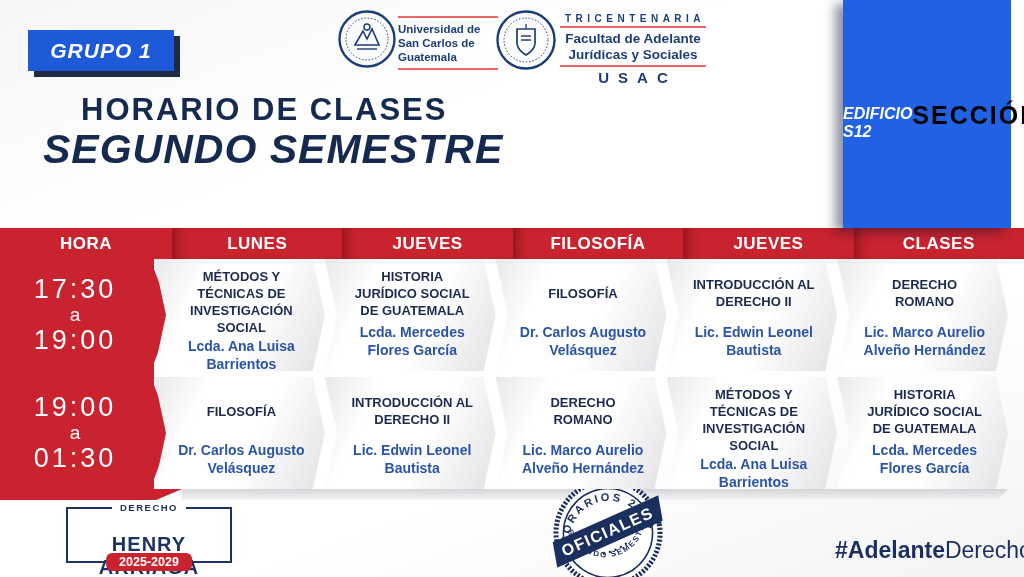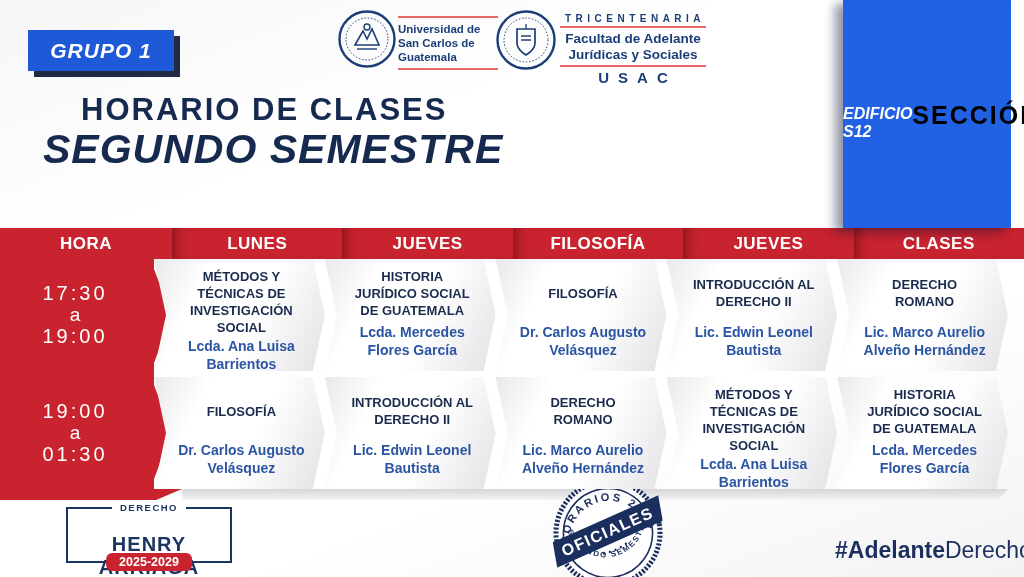--- a/index.html
+++ b/index.html
@@ -65,21 +65,21 @@
   .th.day{ flex:1; box-shadow:inset 12px 0 14px -10px rgba(60,0,5,.55); }
 
   
   .time-col{
     position:absolute; left:0; top:259px; width:172px; height:230px; background:#C8232E; z-index:1;
     clip-path:polygon(0 0,154px 0,154px 10px,172px 57px,154px 104px,154px 126px,172px 173px,154px 220px,154px 100%,0 100%);
   }
   .time-cell{ position:absolute; left:0; width:150px; height:112px;
     display:flex; flex-direction:column; align-items:center; justify-content:center; color:#fff; }
   .time-cell.r1{ top:0; } .time-cell.r2{ top:118px; }
-  .time-cell .t{ font-size:20px; letter-spacing:3px; line-height:1.15; }
+  .time-cell .t{ font-size:27px; letter-spacing:3px; line-height:1.15; }
   .time-cell .sep{ font-size:19px; line-height:1.1; }
 
   .grid{ position:absolute; left:154px; top:259px; width:854px; z-index:2; }
   .grow{ display:flex; height:112px; }
   .grow.r2{ margin-top:6px; }
   .cell{
     flex:1; clip-path:polygon(0 0,calc(100% - 12px) 0,100% 50%,calc(100% - 12px) 100%,0 100%,12px 50%);
     background:linear-gradient(115deg,#e9e9ec 0%,#ffffff 26%,#ffffff 58%,#e2e2e6 100%);
     display:flex; flex-direction:column; padding:10px 20px 8px 24px;
   }

